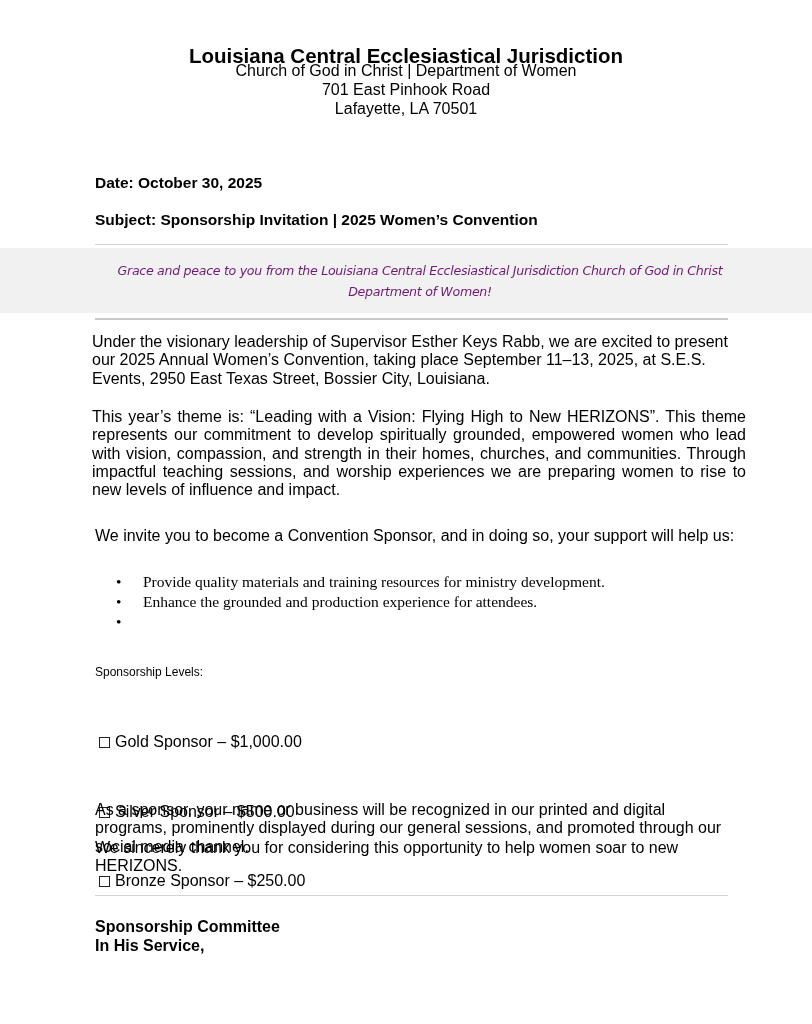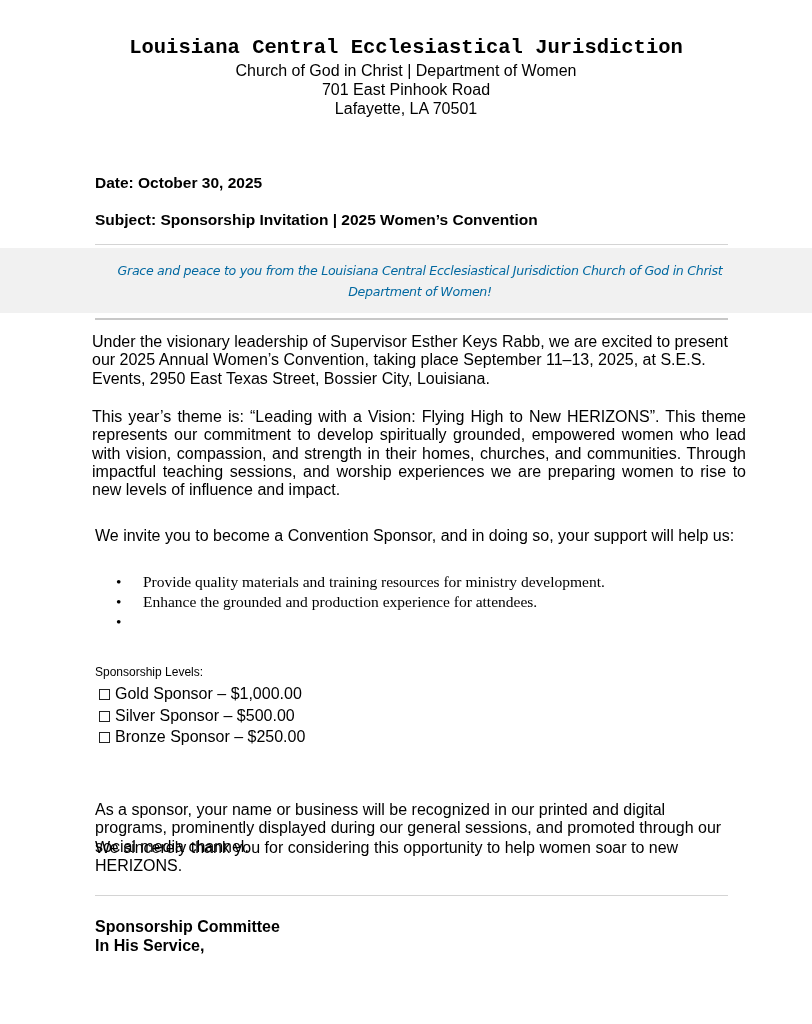--- a/index.html
+++ b/index.html
@@ -1,40 +1,40 @@
 <!DOCTYPE html>
 <html><head>
 <meta charset="utf-8">
 <style>
   html, body { margin: 0; padding: 0; background: #ffffff; }
   body { width: 812px; height: 1024px; position: relative; overflow: hidden; color: #000; font-family: "Liberation Sans", sans-serif; }
   .abs { position: absolute; }
   .header { left: 0; width: 812px; text-align: center; }
-  .org-title { top: 36px; font-size: 20.5px; font-weight: bold; line-height: 24px; font-family: Liberation Mono, monospace; }
+  .org-title { top: 44px; font-size: 20.5px; font-weight: bold; line-height: 24px; }
   .org-line { font-size: 16px; line-height: 19.5px; }
   .l1 { top: 61px; } .l2 { top: 80px; } .l3 { top: 99px; }
   .bold16 { font-size: 15.5px; font-weight: bold; left: 95px; line-height: 19px; }
   .date { top: 173px; }
   .subject { top: 210px; }
   .rule { left: 95px; width: 633px; height: 1px; background: #d4d4d4; }
   .rule.r1 { top: 244px; }
   .rule.r2 { top: 318px; width: 633px; left: 95px; height: 2px; background: #c8c8c8; }
   .rule.r3 { top: 895px; }
   .greeting-band { top: 248px; left: 0; width: 812px; height: 65px; background: #f1f1f1; }
-  .greeting { top: 260px; left: 100px; width: 640px; text-align: center; font-family: "DejaVu Sans", sans-serif; font-style: italic; font-size: 12.6px; line-height: 21px; color: #0369a1; letter-spacing: -0.3px; }
+  .greeting { top: 260px; left: 100px; width: 640px; text-align: center; font-family: "DejaVu Sans", sans-serif; font-style: italic; font-size: 12.6px; line-height: 21px; color: #701a75; letter-spacing: -0.3px; }
   .para { left: 92px; width: 654px; font-size: 16px; line-height: 18.3px; text-align: justify; }
   .p1 { top: 333px; text-align: left; }
   .p2 { top: 408px; }
   .p3 { top: 527px; left: 95px; width: 640px; text-align: left; }
   .bullets { top: 572px; left: 116px; margin: 0; padding: 0; list-style: none; font-family: "Liberation Serif", serif; font-size: 15.5px; line-height: 20px; }
   .bullets li { position: relative; padding-left: 27px; }
   .bullets li .dot { position: absolute; left: 0; top: 0; }
   .levels-title { top: 663px; left: 95px; font-size: 12px; font-weight: normal; line-height: 19px; }
   .levels { top: 683px; left: 99px; font-size: 16px; line-height: 21.5px; }
-  .level { display: block; }
+  .level { display: block; margin-top: 48px; }
   .cb { display: inline-block; width: 11px; height: 11px; border: 1.3px solid #222; margin-right: 5px; vertical-align: -1px; box-sizing: border-box; }
   .p4 { top: 765px; left: 95px; width: 640px; text-align: left; margin-top: 36px; }
   .p5 { top: 839px; left: 95px; width: 640px; text-align: left; }
   .closing { top: 918px; left: 95px; font-size: 16px; font-weight: bold; line-height: 18.5px; }
 </style>
 </head>
 <body>
 
 <div class="abs header org-title">Louisiana Central Ecclesiastical Jurisdiction</div>
 <div class="abs header org-line l1">Church of God in Christ | Department of Women</div>

